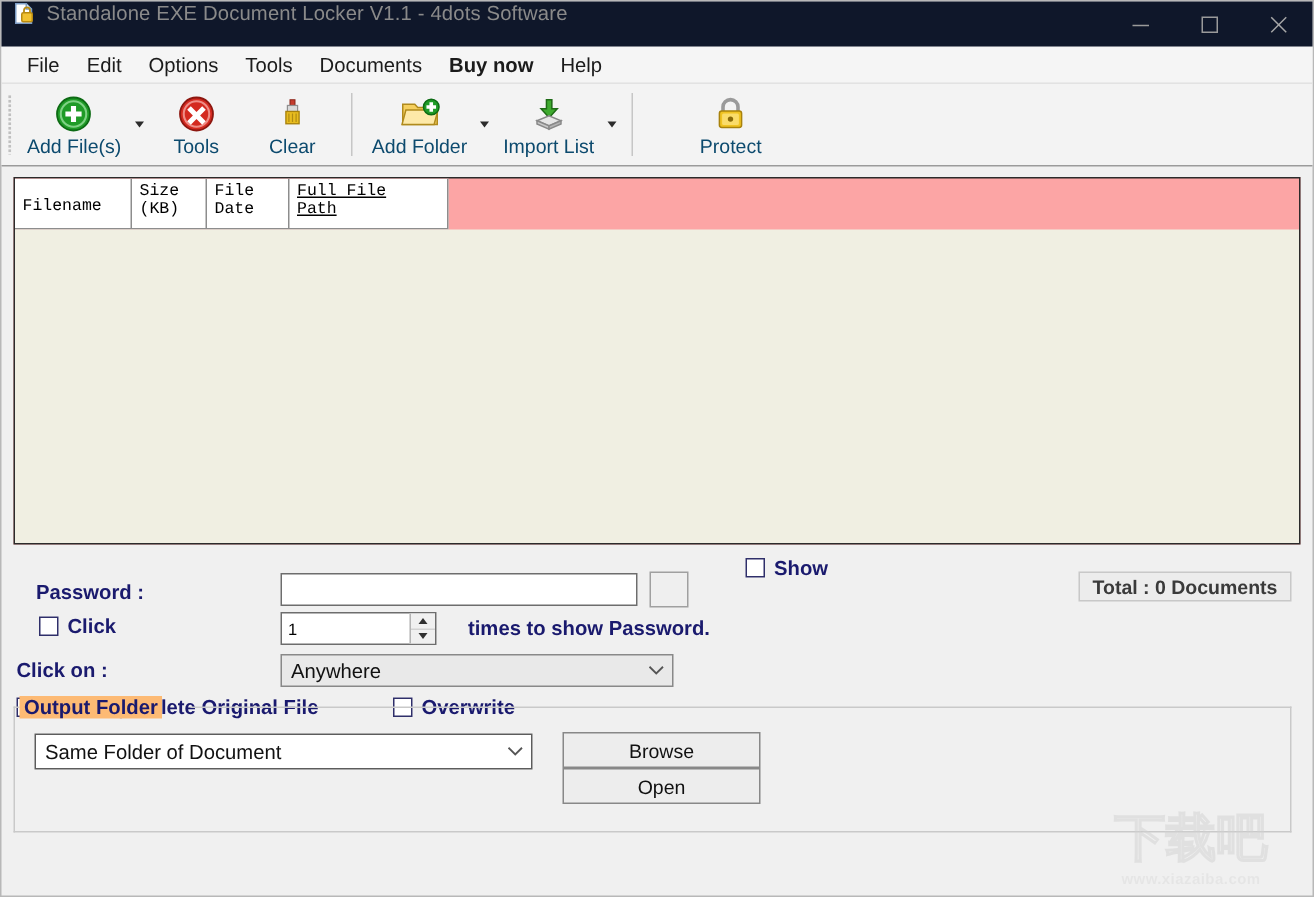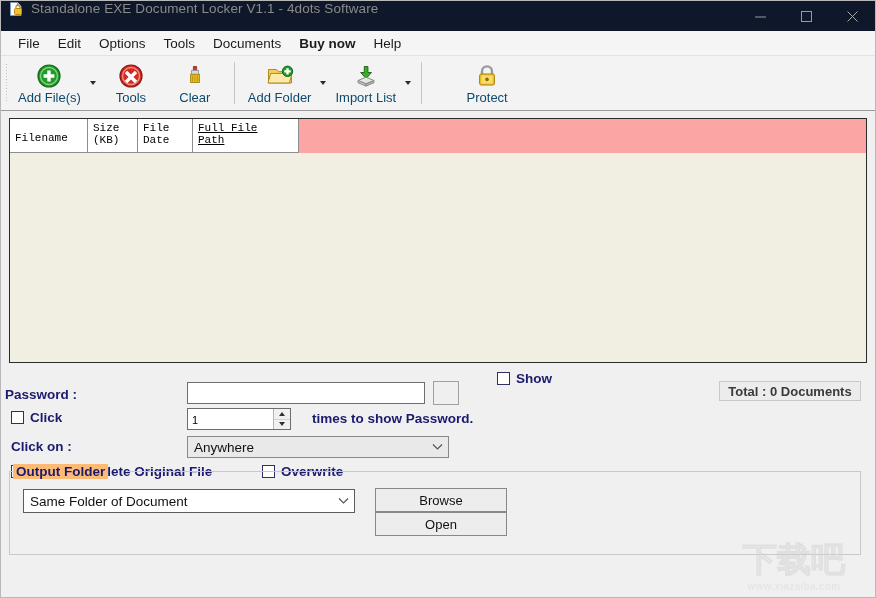--- a/index.html
+++ b/index.html
@@ -508,32 +508,32 @@
       <div class="col c2">File
 Date</div>
       <div class="col c3">Full File
 Path</div>
     </div>
     <div class="list-body"></div>
   </div>
 
   <div class="options">
 
-    <div class="row" style="left:4px; top:24px;justify-content:center;">
+    <div class="row" style="left:23px; top:24px;justify-content:center;">
       <div class="lbl">Password :</div>
     </div>
     <input class="txt-input" style="position: absolute; left: 186px; top: 19px; width: 238px;" value="">
     <div class="blank-btn" style="position:absolute; left:432px; top:18px;"></div>
     <div class="row" style="left:496px; top:8px;">
       <div class="cbx"></div>
       <div class="lbl">Show</div>
     </div>
     <div class="total-box" style="position:absolute; left:718px; top:18px; width:142px;">Total : 0 Documents</div>
 
-    <div class="row" style="left:10px; top:47px;">
+    <div class="row" style="left:25px; top:47px;">
       <div class="cbx"></div>
       <div class="lbl">Click</div>
     </div>
     <div class="spin" style="position:absolute; left:186px; top:45px;">
       <div class="spin-val">1</div>
       <div class="spin-btns">
         <span class="up">
             <i></i>
           </span>
         <span class="dn">

